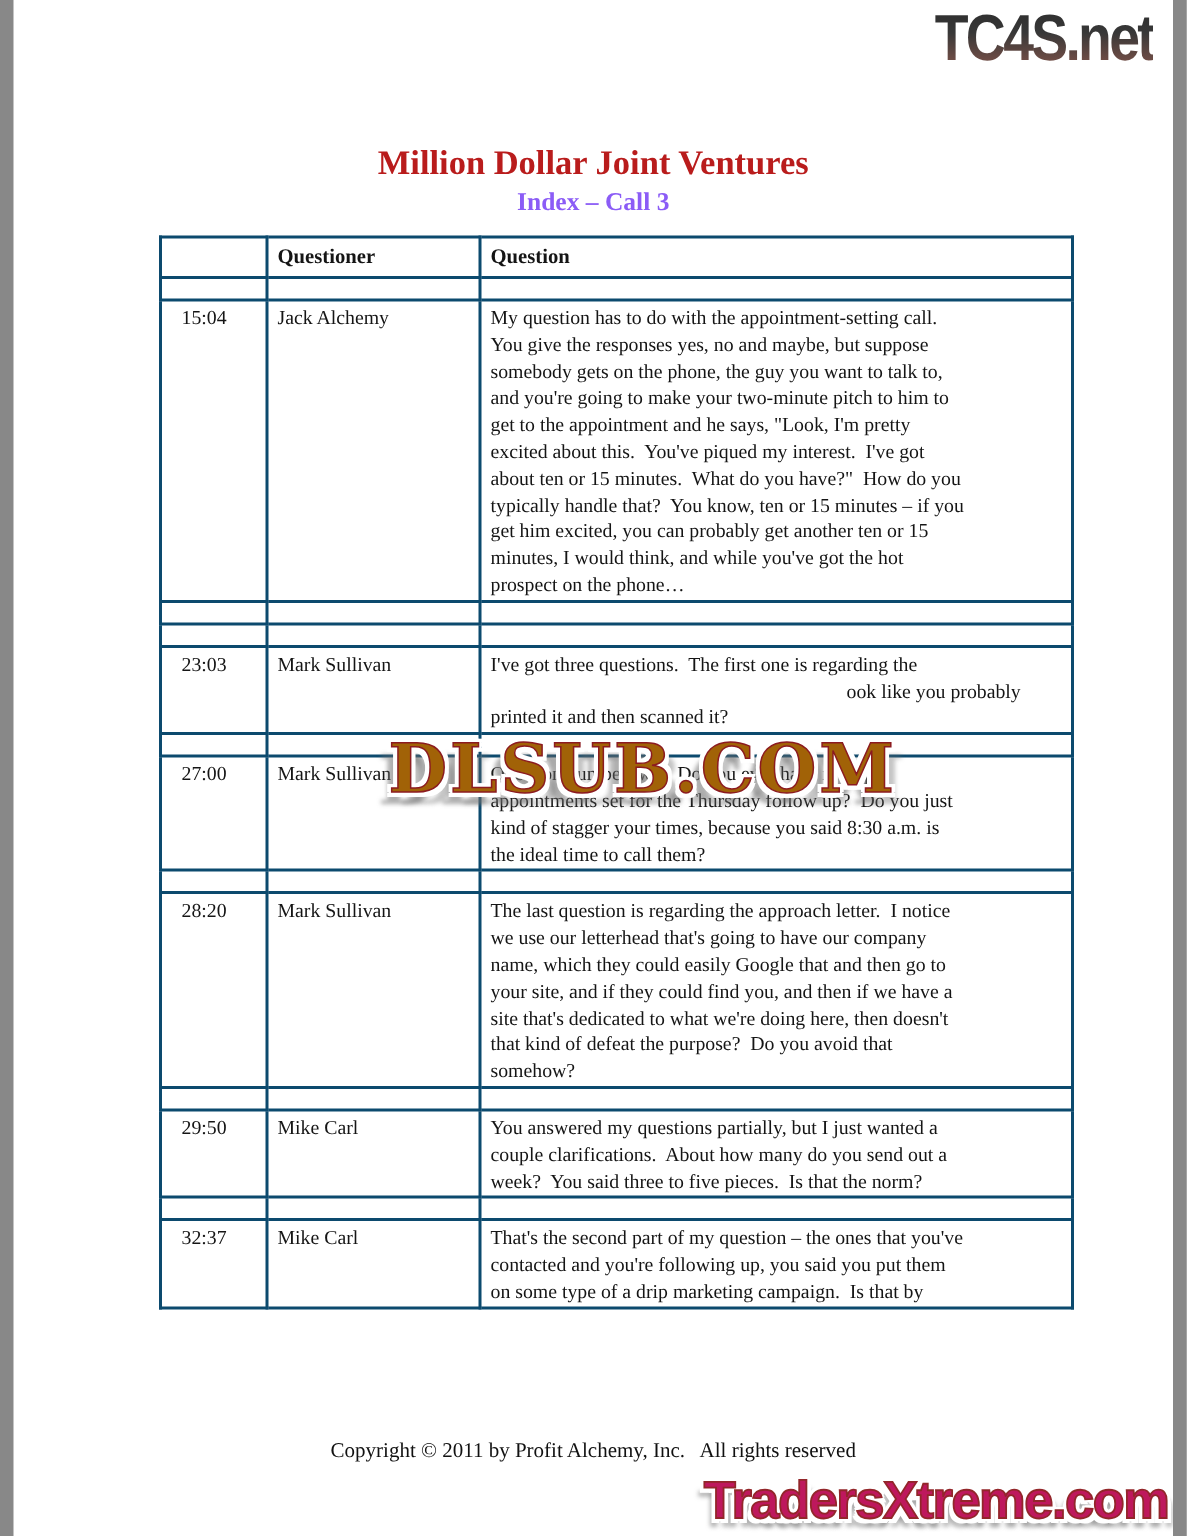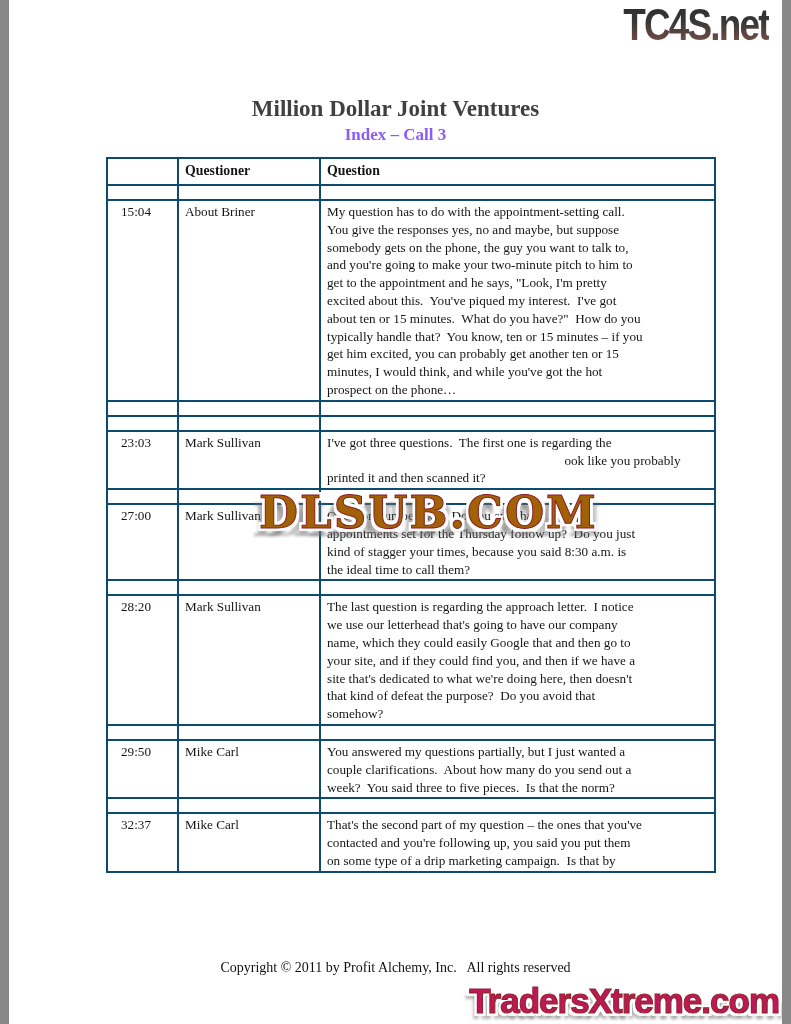--- a/index.html
+++ b/index.html
@@ -19,21 +19,21 @@
   }
   @supports (-webkit-background-clip: text) {
     .tc4s {
       background:linear-gradient(180deg,#2b2b2b 0%,#383838 42%,#6d4c45 78%,#95726a 100%);
       -webkit-background-clip:text; background-clip:text; color:transparent;
     }
   }
 
   
   .title-block { position:absolute; top:96px; left:0; width:100%; text-align:center; }
-  .doc-title   { font-size:23px; font-weight:bold; color:#404040; }
+  .doc-title   { font-size:23px; font-weight:bold; color:#b91c1c; }
   .doc-subtitle{ font-size:17px; font-weight:bold; color:#8b5cf6; margin-top:3px; }
 
   
   table.idx {
     position:absolute; left:97px; top:157px; width:608px;
     border-collapse:collapse; table-layout:fixed;
   }
   table.idx col.c-time { width:71px; }
   table.idx col.c-name { width:142px; }
   table.idx col.c-q    { width:395px; }
@@ -106,21 +106,21 @@
       <th>Question</th>
     </tr>
     <tr class="spacer">
           <td></td>
           <td></td>
           <td></td>
         </tr>
 
     <tr>
       <td class="cell-time">15:04</td>
-      <td class="cell-name">About Briner</td>
+      <td class="cell-name">Jack Alchemy</td>
       <td class="cell-q">My question has to do with the appointment-setting call.
 You give the responses yes, no and maybe, but suppose
 somebody gets on the phone, the guy you want to talk to,
 and you're going to make your two-minute pitch to him to
 get to the appointment and he says, "Look, I'm pretty
 excited about this.  You've piqued my interest.  I've got
 about ten or 15 minutes.  What do you have?"  How do you
 typically handle that?  You know, ten or 15 minutes – if you
 get him excited, you can probably get another ten or 15
 minutes, I would think, and while you've got the hot

